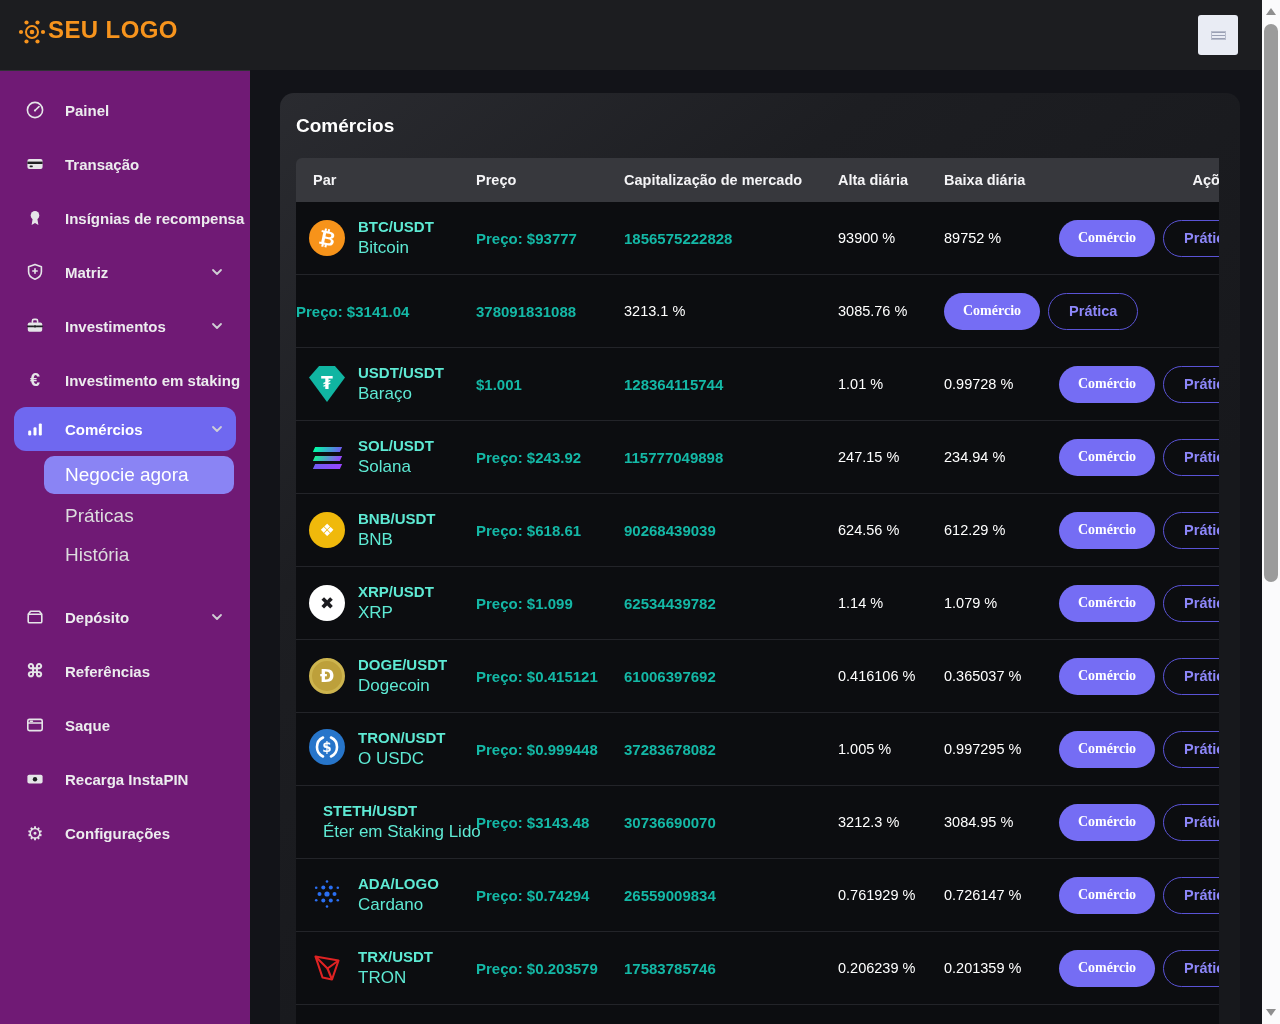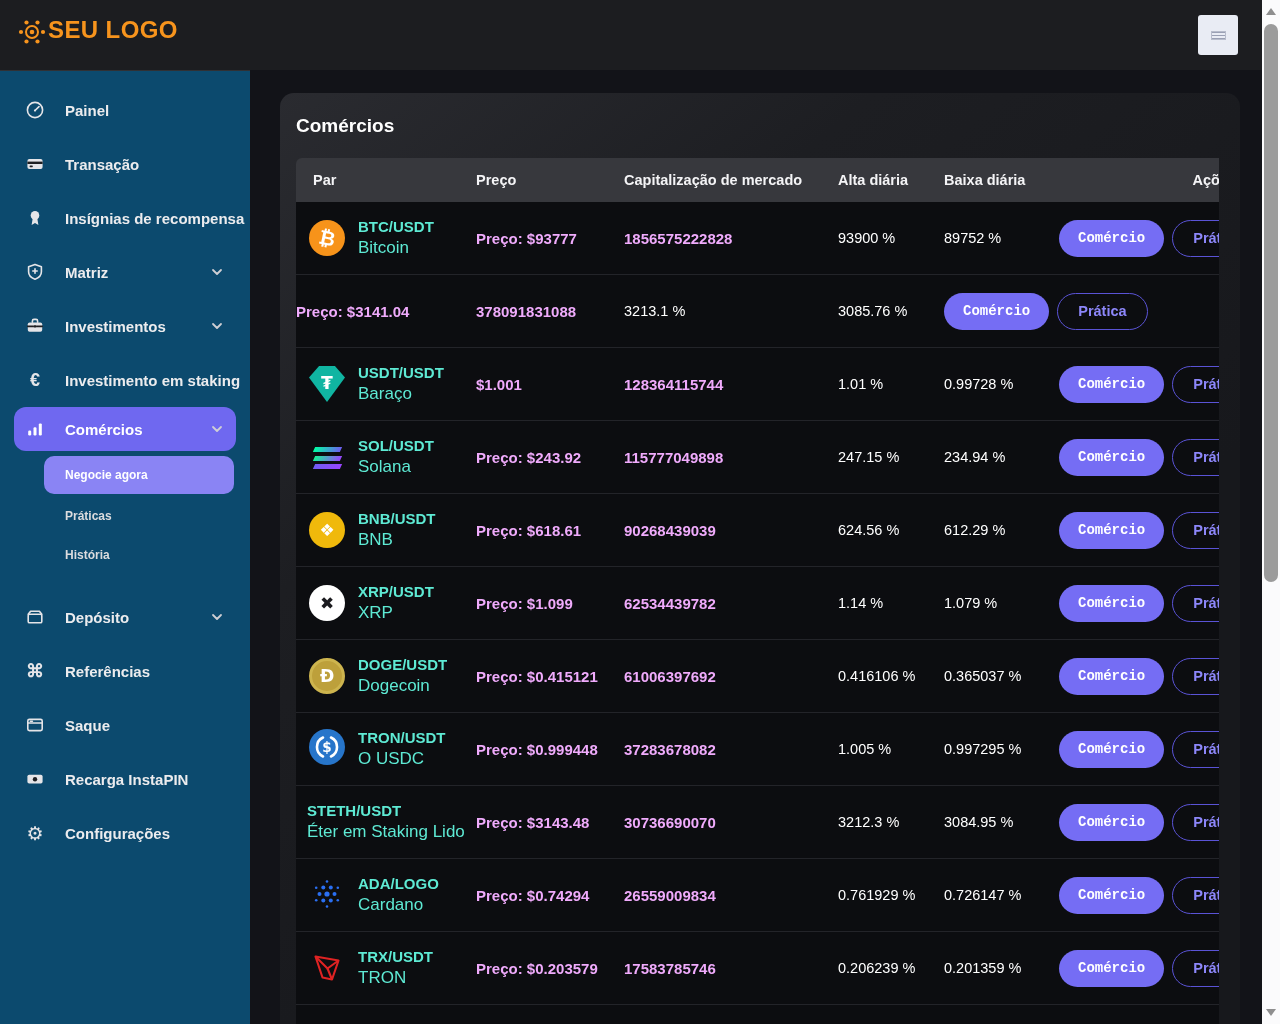--- a/index.html
+++ b/index.html
@@ -9,51 +9,51 @@
     background:#121318;font-family:"Liberation Sans",sans-serif;
     -webkit-font-smoothing:antialiased;
   }
   
   .topbar{position:absolute;top:0;left:0;width:1280px;height:70px;background:#1c1d20;z-index:5}
   .logo{position:absolute;left:16px;top:16px;display:flex;align-items:flex-start;}
   .logo-text{color:#f7941d;font-size:24px;font-weight:bold;letter-spacing:.4px}
   .avatar-btn{position:absolute;right:42px;top:15px;width:40px;height:40px;background:#e9ecf4;border-radius:3px;display:flex;align-items:center;justify-content:center;cursor:pointer}
   .avatar-glyph{width:15px;height:9px;background:repeating-linear-gradient(180deg,#9aa0b4 0 1.5px,transparent 1.5px 3px);border:1px solid #b7bccb}
   
-  .sidebar{position:absolute;top:70px;left:0;width:250px;bottom:0;background:#0c4a6e;border-top:1px solid #303135;padding-top:12px;z-index:4;overflow:hidden}
+  .sidebar{position:absolute;top:70px;left:0;width:250px;bottom:0;background:#701a75;border-top:1px solid #303135;padding-top:12px;z-index:4;overflow:hidden}
   .side-item{display:flex;align-items:center;height:54px;padding:0 26px 0 24px;color:#ececee;font-size:15px;font-weight:bold;cursor:pointer}
   .s-icon{width:22px;display:flex;justify-content:center;align-items:center;margin-right:19px;flex:0 0 22px}
   .glyph{font-size:17px;color:#e5e5e8;font-weight:bold;line-height:1}
   .s-label{white-space:nowrap}
   .chev{margin-left:auto;display:flex;align-items:center}
   .side-item.active{background:#6f68f0;border-radius:12px;margin:0 14px;height:44px;padding:0 12px 0 10px;color:#fff}
-  .sub-item{height:39px;display:flex;align-items:center;padding-left:65px;color:#dcdcde;font-size:12px;font-weight:bold;cursor:pointer;white-space:nowrap}
+  .sub-item{height:39px;display:flex;align-items:center;padding-left:65px;color:#dcdcde;font-size:19px;font-weight:normal;cursor:pointer;white-space:nowrap}
   .sub-item.active{background:#8a84f4;margin:5px 16px 2px 44px;border-radius:10px;padding-left:21px;height:38px;color:#fff}
   .group-gap{height:16px}
   
   .main{position:absolute;top:70px;left:250px;right:0;bottom:0;background:#121318;overflow:hidden}
   .card{margin:23px 0 0 30px;width:960px;height:980px;border-radius:14px;
     background:linear-gradient(140deg,#2a2b30 0%,#1d1e22 28%,#17181c 65%,#17181c 100%);
     padding-top:14px}
   .card-title{color:#fff;font-size:19px;font-weight:bold;margin:8px 0 21px 16px}
   .table-clip{margin-left:16px;width:923px;overflow:hidden}
   .tbl{width:962px}
   .thead,.row{display:grid;grid-template-columns:180px 148px 214px 106px 115px 199px;align-items:center}
   .thead{height:44px;background:#37383d;border-radius:6px 6px 0 0;color:#f4f4f6;font-size:14.5px;font-weight:bold}
   .th:first-child{padding-left:17px}
   .th.right{text-align:right;padding-right:22px}
   .row{height:73px;background:#0c0d10;border-bottom:1px solid #232429}
   .pair{display:flex;align-items:center;gap:13px;padding-left:13px}
-  .pair.noicon{padding-left:11px}
+  .pair.noicon{padding-left:27px}
   .sym{color:#5eead4;font-weight:bold;font-size:15px;margin-bottom:3px;white-space:nowrap}
   .nm{color:#5eead4;font-size:17px;white-space:nowrap}
-  .price,.cap{color:#f0abfc;font-weight:bold;font-size:15px;white-space:nowrap}
+  .price,.cap{color:#14b8a6;font-weight:bold;font-size:15px;white-space:nowrap}
   .pct{color:#fff;font-weight:normal;font-size:14.5px;white-space:nowrap}
   .actions{display:flex;gap:8px;align-items:center}
-  .btn-trade{background:#756df4;color:#fff;border:none;border-radius:19px;height:37px;padding:0 19px;font-size:14px;font-weight:bold;font-family:Liberation Mono, monospace;cursor:pointer;white-space:nowrap}
+  .btn-trade{background:#756df4;color:#fff;border:none;border-radius:19px;height:37px;padding:0 19px;font-size:14px;font-weight:bold;font-family:Liberation Serif, serif;cursor:pointer;white-space:nowrap}
   .btn-practice{background:transparent;color:#8d87fa;border:1.5px solid #5a53d6;border-radius:19px;height:37px;padding:0 20px;font-size:14.5px;font-weight:bold;font-family:inherit;cursor:pointer;white-space:nowrap}
   .row-filler{height:45px;background:#0c0d10}
   
   .ci{width:36px;height:36px;border-radius:50%;display:inline-flex;align-items:center;justify-content:center;flex:0 0 36px;font-family:"DejaVu Sans",sans-serif}
   .ci.gem{border-radius:0;clip-path:polygon(28% 0,72% 0,100% 32%,50% 100%,0 32%);background:#10b5a2;color:#fff;font-size:17px;font-weight:bold;padding-bottom:3px}
   .solbars{display:flex;flex-direction:column;gap:3.5px;width:27px}
   .solbars i{height:5px;display:block;transform:skewX(-24deg)}
   .solbars i:nth-child(1){background:linear-gradient(90deg,#00ffa3,#6f5cf2)}
   .solbars i:nth-child(2){background:linear-gradient(90deg,#14f195,#9945ff)}
   .solbars i:nth-child(3){background:linear-gradient(90deg,#6f5cf2,#9945ff)}

